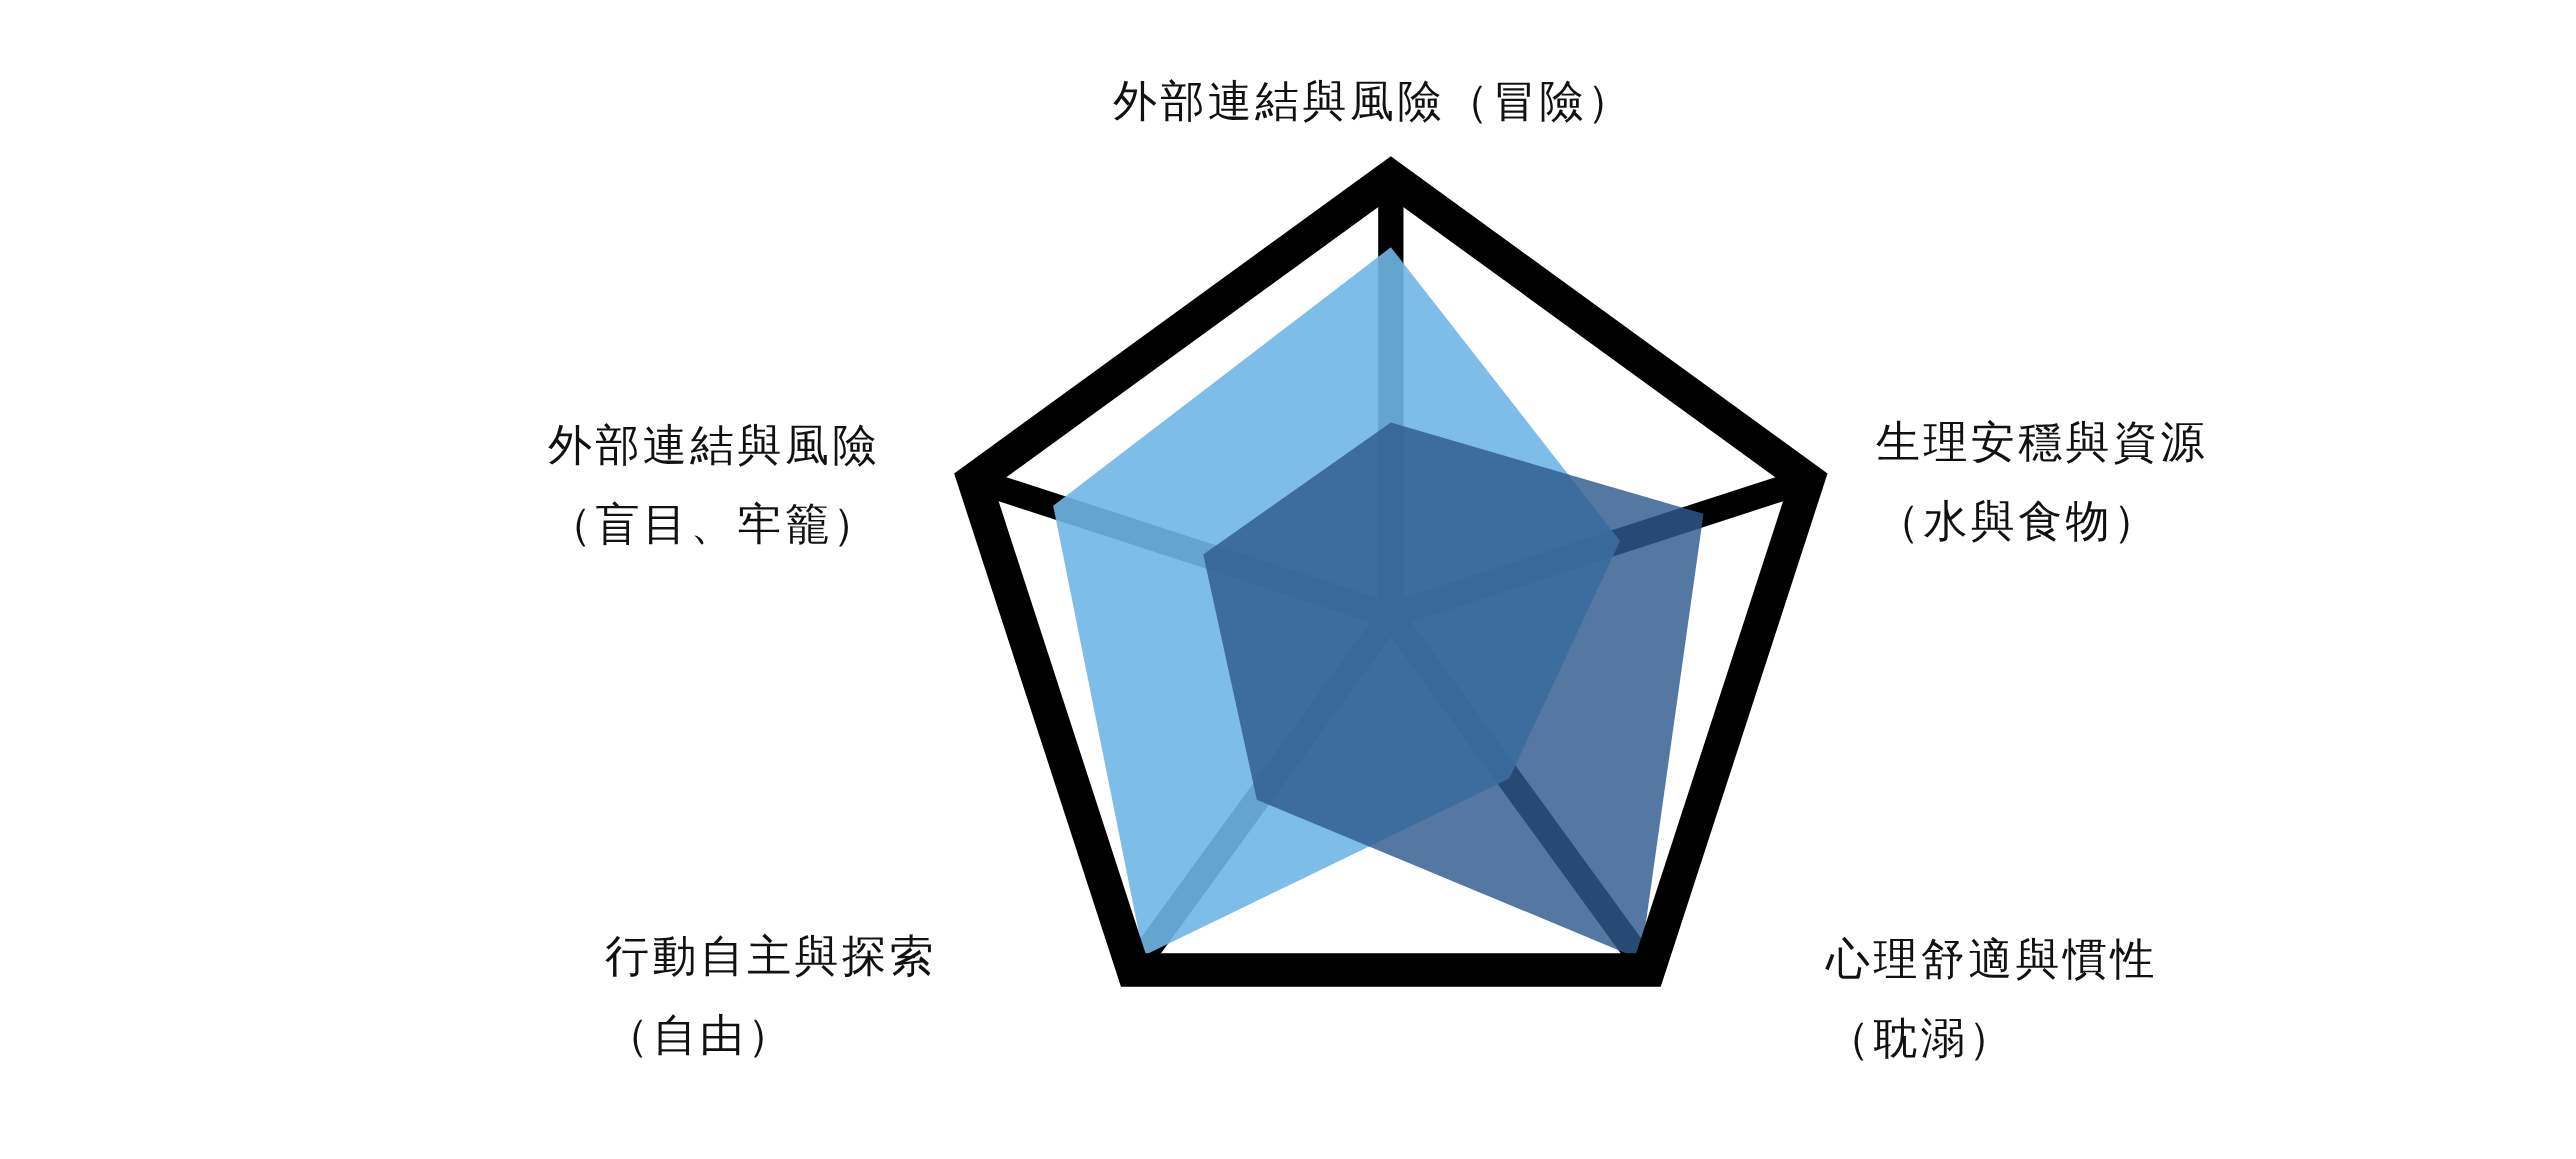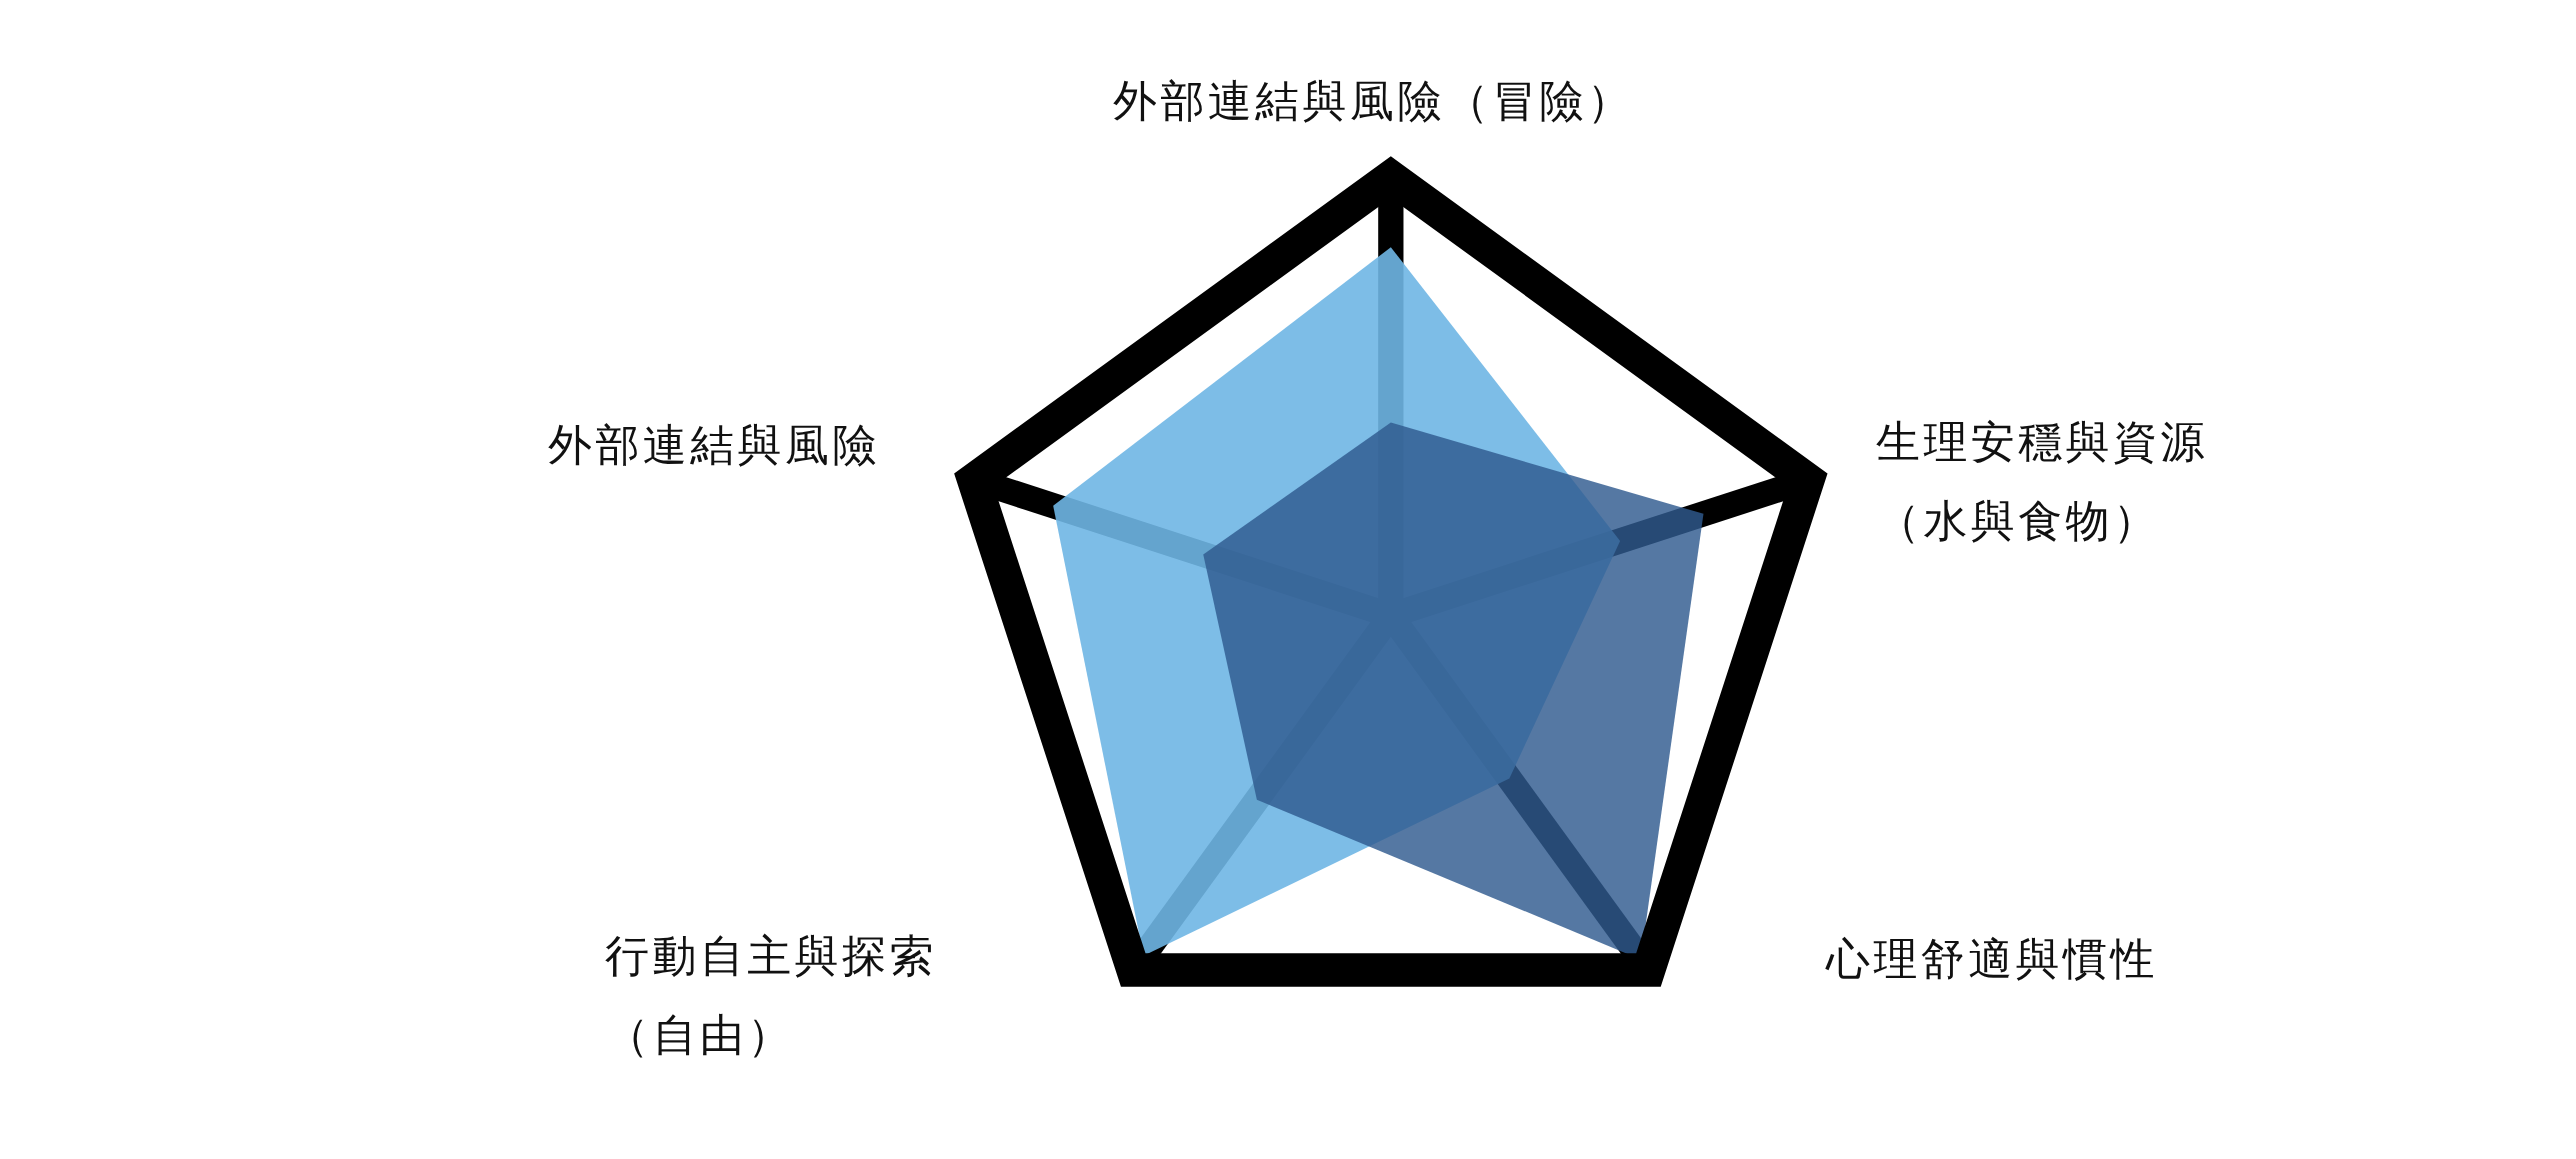--- a/index.html
+++ b/index.html
@@ -35,21 +35,23 @@
 
 <div class="label" id="lbl-top">
   <span>外部連結與風險（冒險）</span>
 </div>
 <div class="label" id="lbl-right">
   <span>生理安穩與資源</span>
   <span class="line2">（水與食物）</span>
 </div>
 <div class="label" id="lbl-bottom-right">
   <span>心理舒適與慣性</span>
+  <span class="line2">（耽溺）</span>
 </div>
 <div class="label" id="lbl-bottom-left">
   <span>行動自主與探索</span>
   <span class="line2">（自由）</span>
 </div>
 <div class="label" id="lbl-left">
   <span>外部連結與風險</span>
+  <span class="line2">（盲目、牢籠）</span>
 </div>
 
 
 </body></html>

